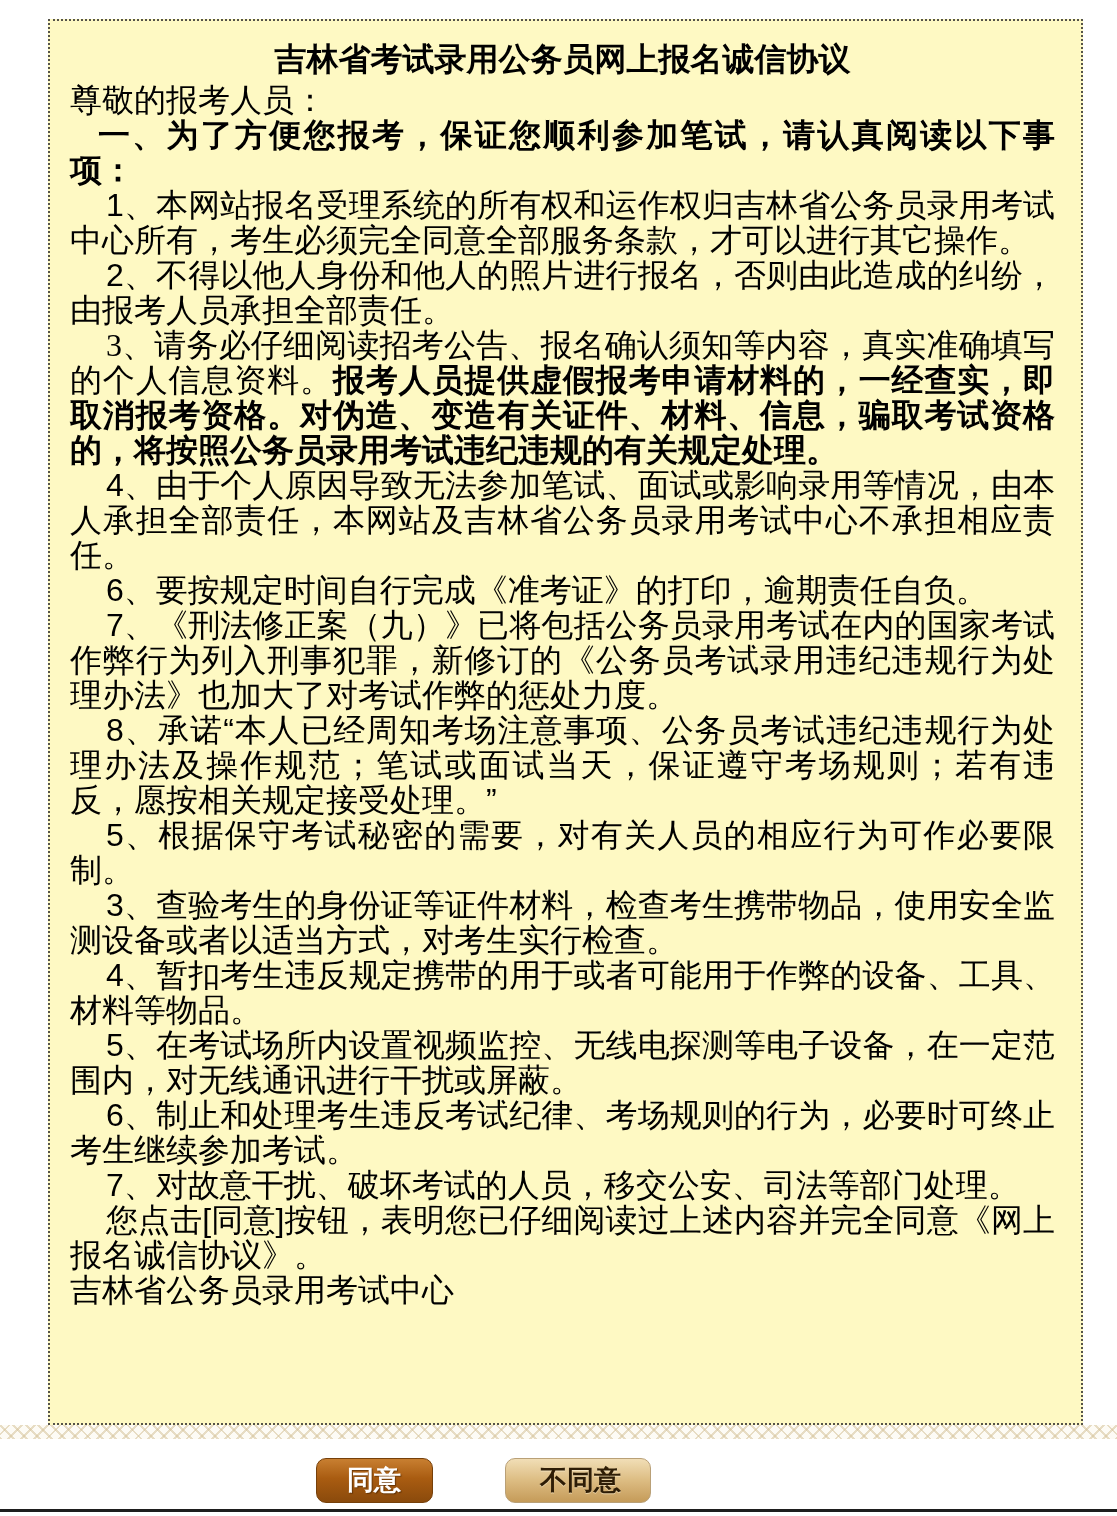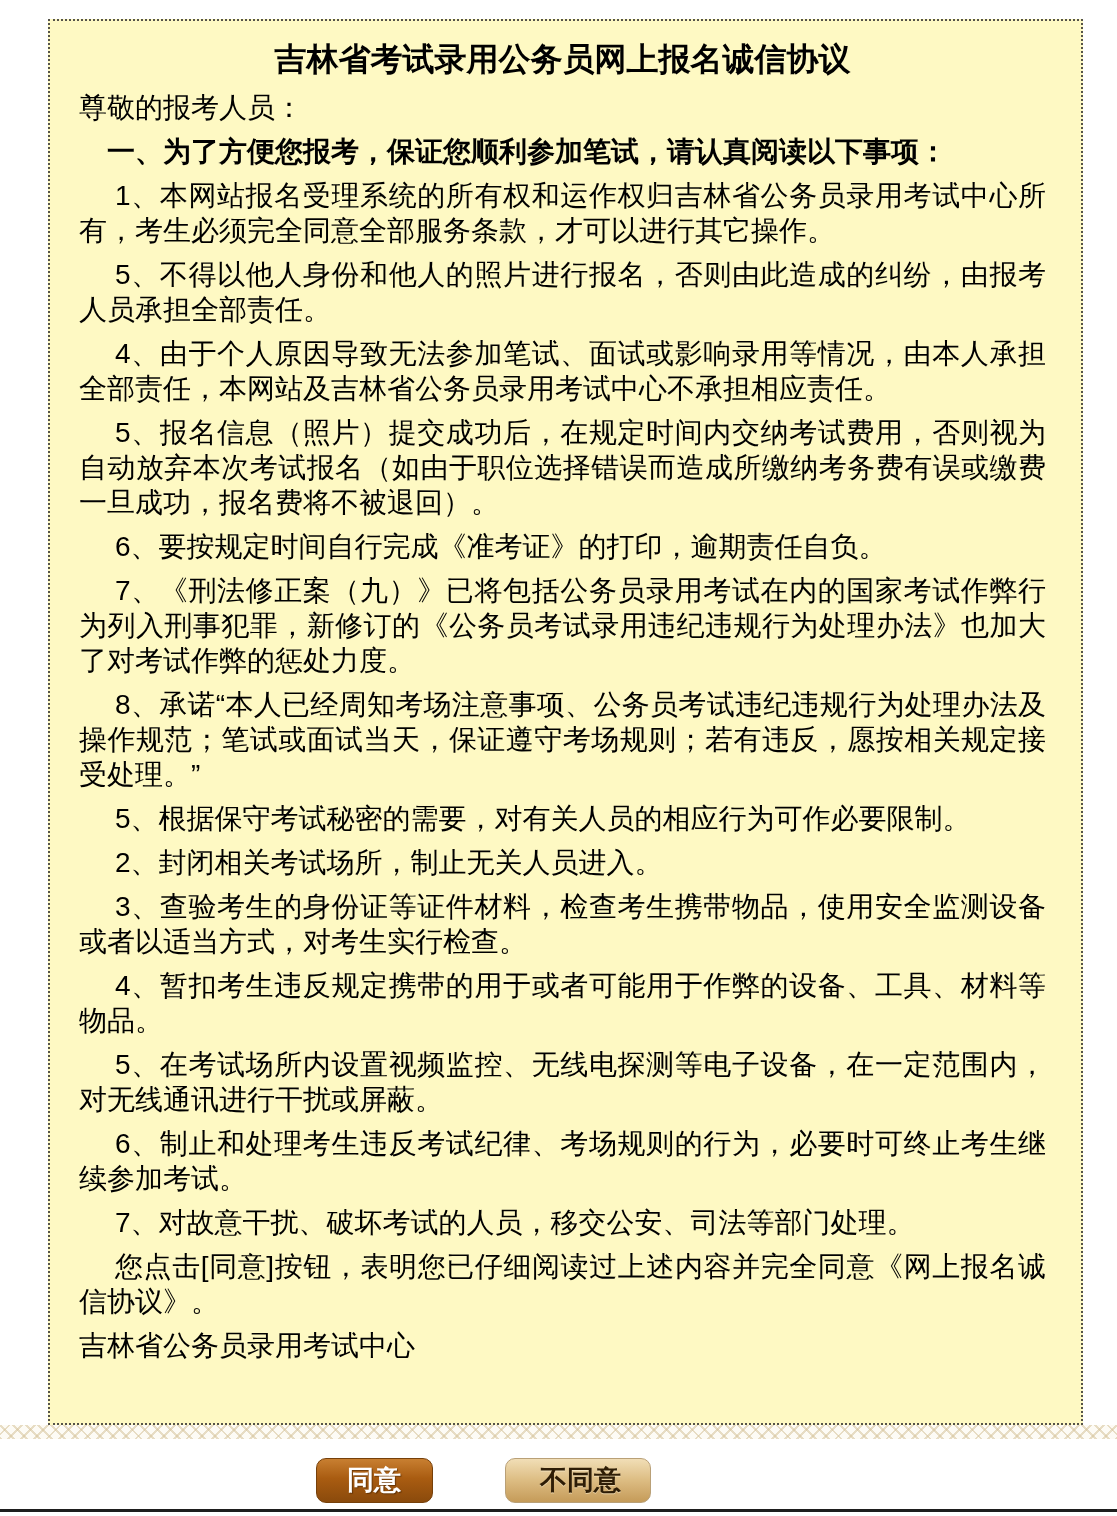--- a/index.html
+++ b/index.html
@@ -22,22 +22,22 @@
   }
   .doc-title {
     text-align: center;
     font-size: 32px;
     font-weight: bold;
     color: #000000;
     line-height: 44px;
     margin: 0 0 2px 0;
   }
   .agreement-body p {
-    margin: 9px;
-    font-size: 28px;
+    margin: 0;
+    font-size: 32px;
     line-height: 35px;
     color: #000000;
     text-align: justify;
   }
   .p-greeting { text-indent: 0; }
   .p-heading  { font-weight: bold; text-indent: 28px; }
   .p-item     { text-indent: 36px; }
   .p-serif    {
     font-family: "Liberation Serif", "DejaVu Serif", serif;
     text-indent: 36px;
@@ -100,28 +100,27 @@
 </style>
 </head>
 <body>
 
 <div class="agreement-box">
   <div class="doc-title">吉林省考试录用公务员网上报名诚信协议</div>
   <div class="agreement-body">
       <p class="p-greeting">尊敬的报考人员：</p>
       <p class="p-heading">一、为了方便您报考，保证您顺利参加笔试，请认真阅读以下事项：</p>
       <p class="p-item">1、本网站报名受理系统的所有权和运作权归吉林省公务员录用考试中心所有，考生必须完全同意全部服务条款，才可以进行其它操作。</p>
-      <p class="p-item">5、不得以他人身份和他人的照片进行报名，否则由此造成的纠纷，由报考人员承担全部责任。</p>
+      <p class="p-item">2、不得以他人身份和他人的照片进行报名，否则由此造成的纠纷，由报考人员承担全部责任。</p>
+      <p class="p-serif"><span class="run">3、请务必仔细阅读招考公告、报名确认须知等内容，真实准确填写的个人信息资料。</span><span class="run-bold">报考人员提供虚假报考申请材料的，一经查实，即取消报考资格。对伪造、变造有关证件、材料、信息，骗取考试资格的，将按照公务员录用考试违纪违规的有关规定处理。</span></p>
       <p class="p-item">4、由于个人原因导致无法参加笔试、面试或影响录用等情况，由本人承担全部责任，本网站及吉林省公务员录用考试中心不承担相应责任。</p>
-      <p class="p-item">5、报名信息（照片）提交成功后，在规定时间内交纳考试费用，否则视为自动放弃本次考试报名（如由于职位选择错误而造成所缴纳考务费有误或缴费一旦成功，报名费将不被退回）。</p>
       <p class="p-item">6、要按规定时间自行完成《准考证》的打印，逾期责任自负。</p>
       <p class="p-item">7、《刑法修正案（九）》已将包括公务员录用考试在内的国家考试作弊行为列入刑事犯罪，新修订的《公务员考试录用违纪违规行为处理办法》也加大了对考试作弊的惩处力度。</p>
       <p class="p-item">8、承诺“本人已经周知考场注意事项、公务员考试违纪违规行为处理办法及操作规范；笔试或面试当天，保证遵守考场规则；若有违反，愿按相关规定接受处理。”</p>
       <p class="p-item">5、根据保守考试秘密的需要，对有关人员的相应行为可作必要限制。</p>
-      <p class="p-item">2、封闭相关考试场所，制止无关人员进入。</p>
       <p class="p-item">3、查验考生的身份证等证件材料，检查考生携带物品，使用安全监测设备或者以适当方式，对考生实行检查。</p>
       <p class="p-item">4、暂扣考生违反规定携带的用于或者可能用于作弊的设备、工具、材料等物品。</p>
       <p class="p-item">5、在考试场所内设置视频监控、无线电探测等电子设备，在一定范围内，对无线通讯进行干扰或屏蔽。</p>
       <p class="p-item">6、制止和处理考生违反考试纪律、考场规则的行为，必要时可终止考生继续参加考试。</p>
       <p class="p-item">7、对故意干扰、破坏考试的人员，移交公安、司法等部门处理。</p>
       <p class="p-item">您点击[同意]按钮，表明您已仔细阅读过上述内容并完全同意《网上报名诚信协议》。</p>
       <p class="p-signature">吉林省公务员录用考试中心</p>
     </div>
 </div>
 

